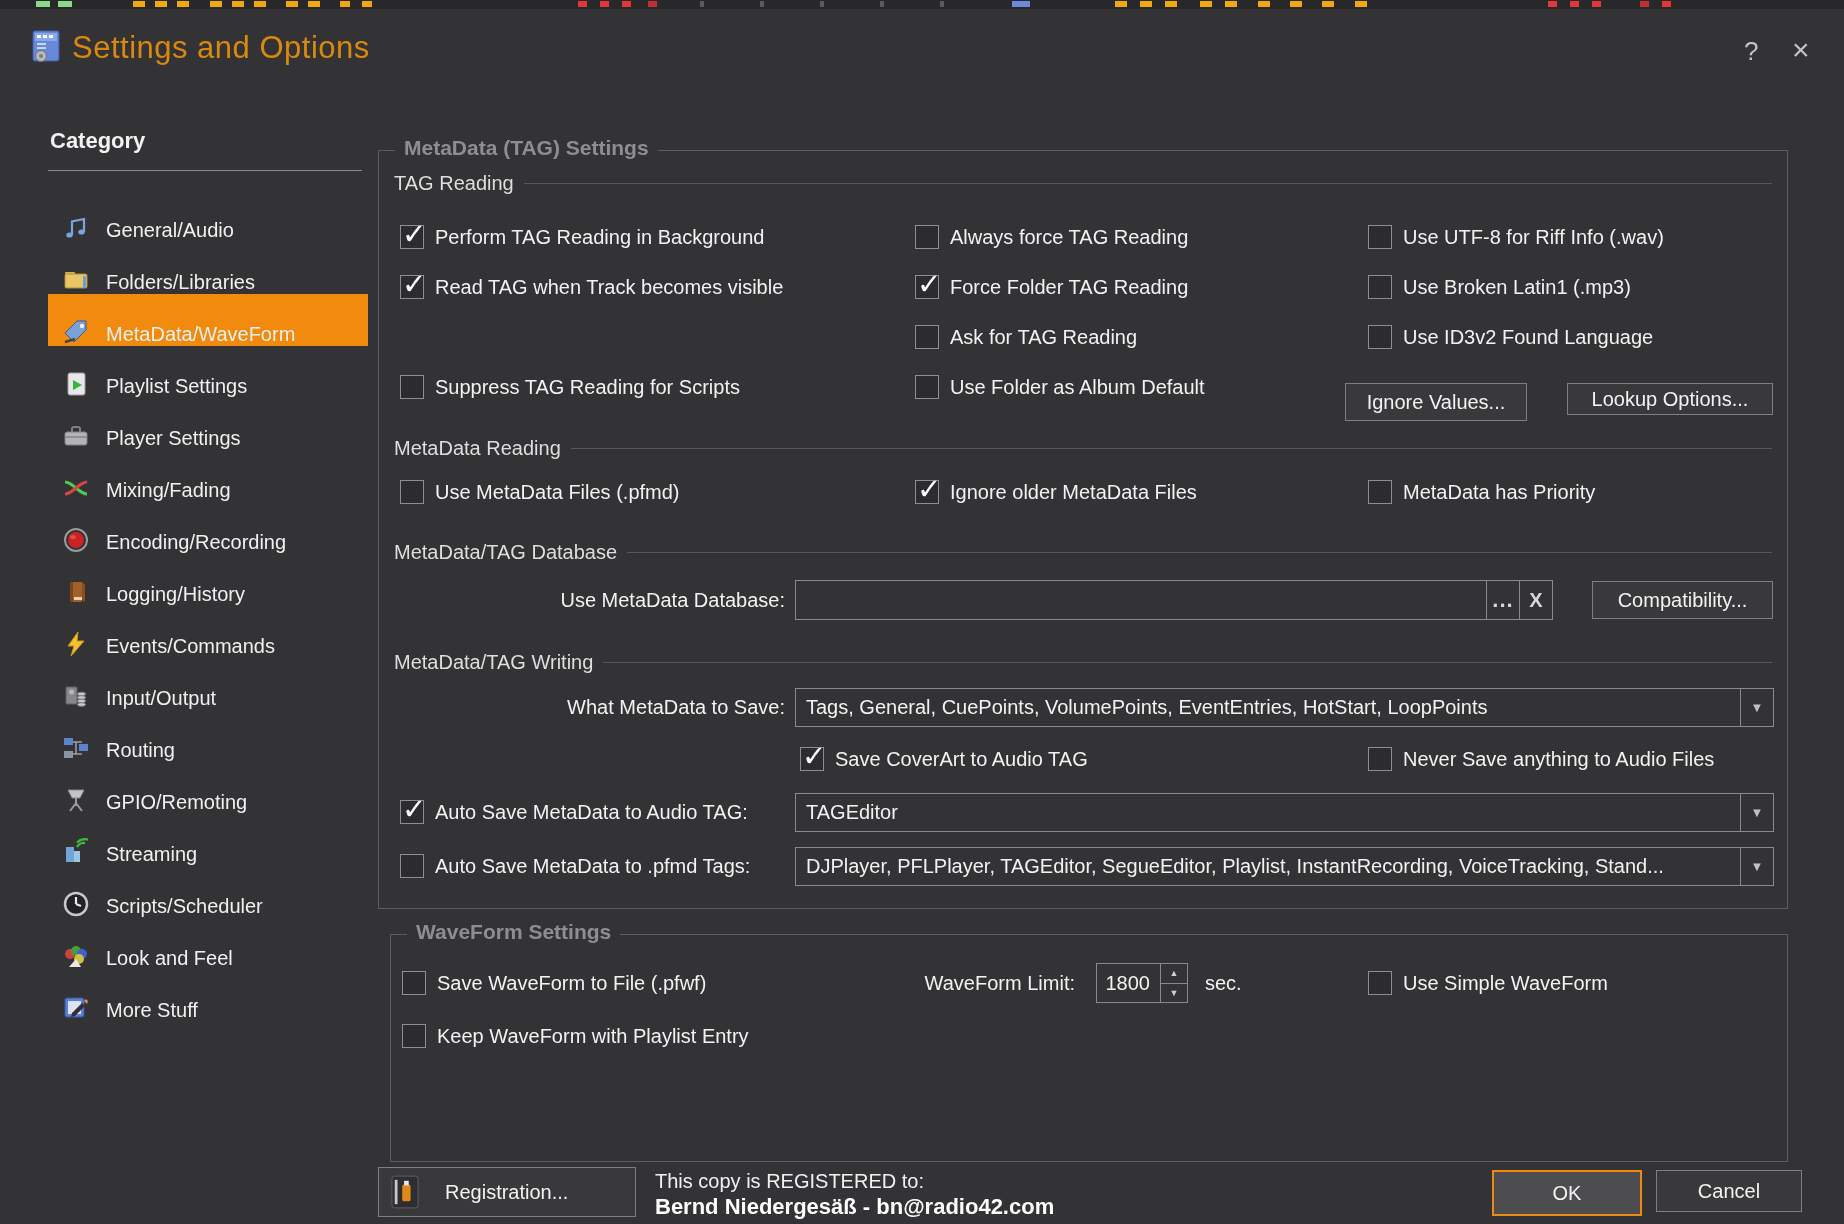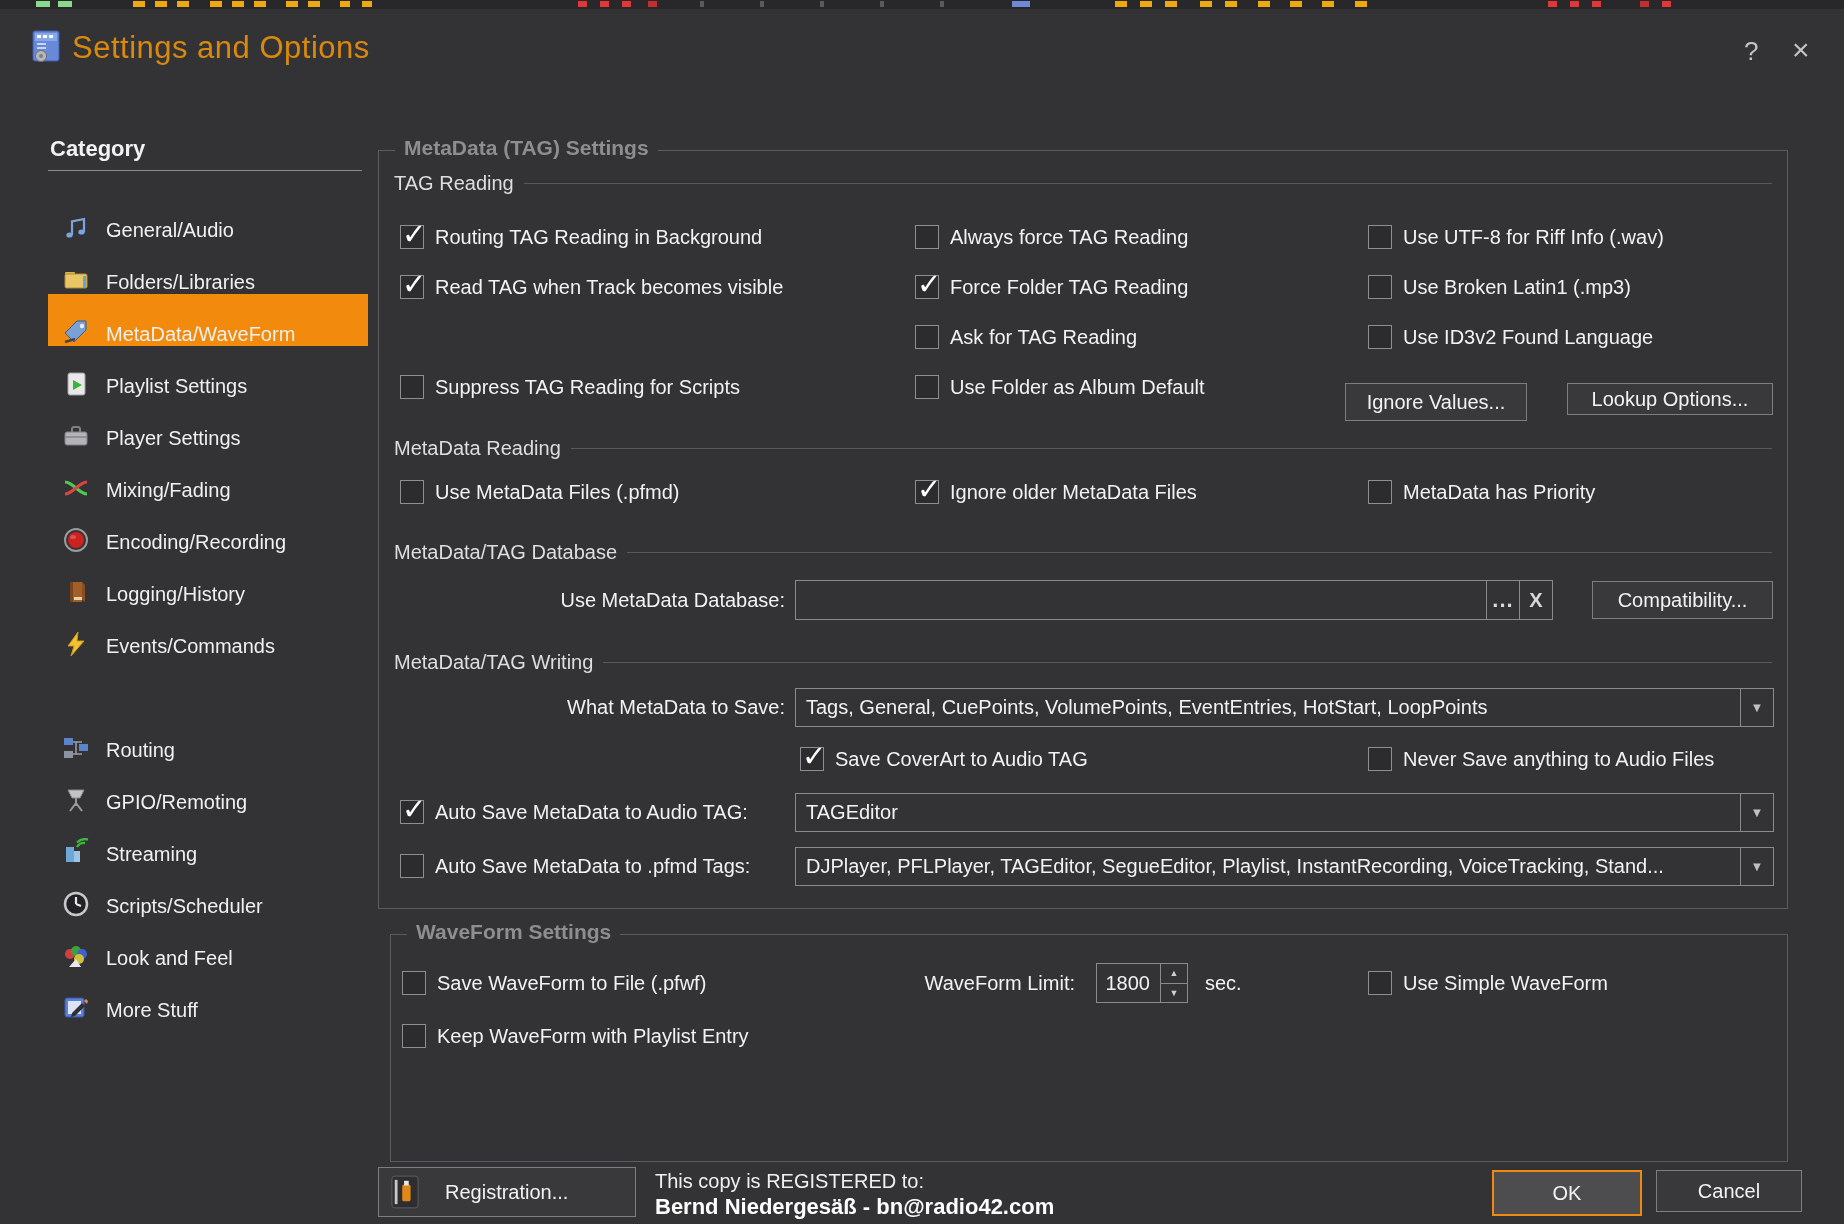--- a/index.html
+++ b/index.html
@@ -6,21 +6,21 @@
   .screen{position:relative;width:1844px;height:1224px;background:#333335;overflow:hidden;
           font-family:"Liberation Sans","DejaVu Sans",sans-serif;color:#f2f2f2;}
   .abs{position:absolute;}
   
   .topstrip{position:absolute;top:0;left:0;width:1844px;height:9px;background:#28282a;}
   .topstrip i{position:absolute;top:1px;height:6px;display:block;}
   
   .title{position:absolute;left:72px;top:30px;font-size:31px;color:#d9890d;letter-spacing:.5px;}
   .winbtn{position:absolute;color:#c4c4c6;font-size:26px;cursor:default;}
   
-  .cat{position:absolute;left:50px;top:136px;font-size:22px;font-weight:bold;color:#f2f2f2;}
+  .cat{position:absolute;left:50px;top:128px;font-size:22px;font-weight:bold;color:#f2f2f2;}
   .cat-line{position:absolute;left:48px;top:170px;width:314px;height:1px;background:#8a8a8e;}
   .side-item{position:absolute;left:48px;width:320px;height:52px;display:flex;align-items:flex-end;
              gap:16px;padding-left:14px;box-sizing:border-box;}
   .side-item.selected{background:#f28a0e;}
   .side-item .icon{width:28px;height:28px;flex:none;display:flex;align-items:center;justify-content:center;}
   .side-item .slbl{font-size:20px;color:#f0f0f0;white-space:nowrap;}
   
   .groupbox{position:absolute;border:1px solid #5c5c60;}
   .gtitle{position:absolute;top:-15px;left:16px;background:#333335;padding:0 9px;
           font-size:21px;font-weight:bold;color:#8e8e90;white-space:nowrap;}
@@ -199,20 +199,35 @@
     <span class="slbl">Logging/History</span>
   </div>
   <div class="side-item" style="top:606px">
     <span class="icon">
         <svg width="28" height="28" viewBox="0 0 28 28">
           <path d="M16 2L6 16h6l-3 10 13-15h-7z" fill="#f2c230" stroke="#c89818"></path>
         </svg>
       </span>
     <span class="slbl">Events/Commands</span>
   </div>
+  <div class="side-item" style="top:658px">
+    <span class="icon">
+        <svg width="28" height="28" viewBox="0 0 28 28">
+          <rect x="4" y="5" width="11" height="17" rx="1" fill="#88888c" stroke="#606064"></rect>
+          <circle cx="9.5" cy="10" r="2.5" fill="#b8b8bc"></circle>
+          <g fill="#c8c8cc" stroke="#808084">
+            <ellipse cx="19.5" cy="12" rx="4" ry="1.8"></ellipse>
+            <ellipse cx="19.5" cy="15.5" rx="4" ry="1.8"></ellipse>
+            <ellipse cx="19.5" cy="19" rx="4" ry="1.8"></ellipse>
+            <ellipse cx="19.5" cy="22.5" rx="4" ry="1.8"></ellipse>
+          </g>
+        </svg>
+      </span>
+    <span class="slbl">Input/Output</span>
+  </div>
   <div class="side-item" style="top:710px">
     <span class="icon">
         <svg width="28" height="28" viewBox="0 0 28 28">
           <path d="M8 8h12M8 20h12M14 8v12" stroke="#a0a0a4" stroke-width="1.5" fill="none"></path>
           <rect x="2" y="4" width="9" height="7" fill="#5c84cc"></rect>
           <rect x="2" y="17" width="9" height="7" fill="#8c94a0"></rect>
           <rect x="17" y="10" width="9" height="7" fill="#5c84cc"></rect>
         </svg>
       </span>
     <span class="slbl">Routing</span>
@@ -275,21 +290,21 @@
   <div class="groupbox" style="left:378px;top:150px;width:1408px;height:757px">
     <span class="gtitle">MetaData (TAG) Settings</span>
   </div>
 
   <div class="sechdr" style="left:394px;top:172px;width:1378px">
     <span>TAG Reading</span>
   </div>
 
   <div class="cb" style="left:400px;top:224px">
     <span class="box checked"></span>
-    <span class="lbl">Routing TAG Reading in Background</span>
+    <span class="lbl">Perform TAG Reading in Background</span>
   </div>
   <div class="cb" style="left:400px;top:274px">
     <span class="box checked"></span>
     <span class="lbl">Read TAG when Track becomes visible</span>
   </div>
   <div class="cb" style="left:400px;top:374px">
     <span class="box"></span>
     <span class="lbl">Suppress TAG Reading for Scripts</span>
   </div>
 

